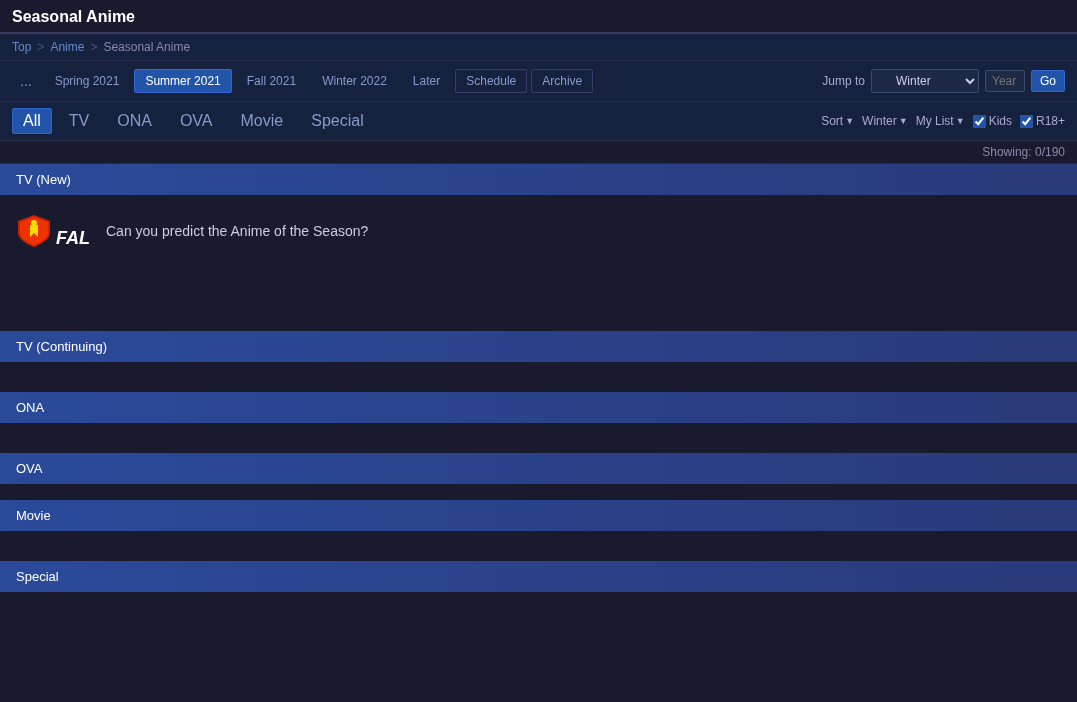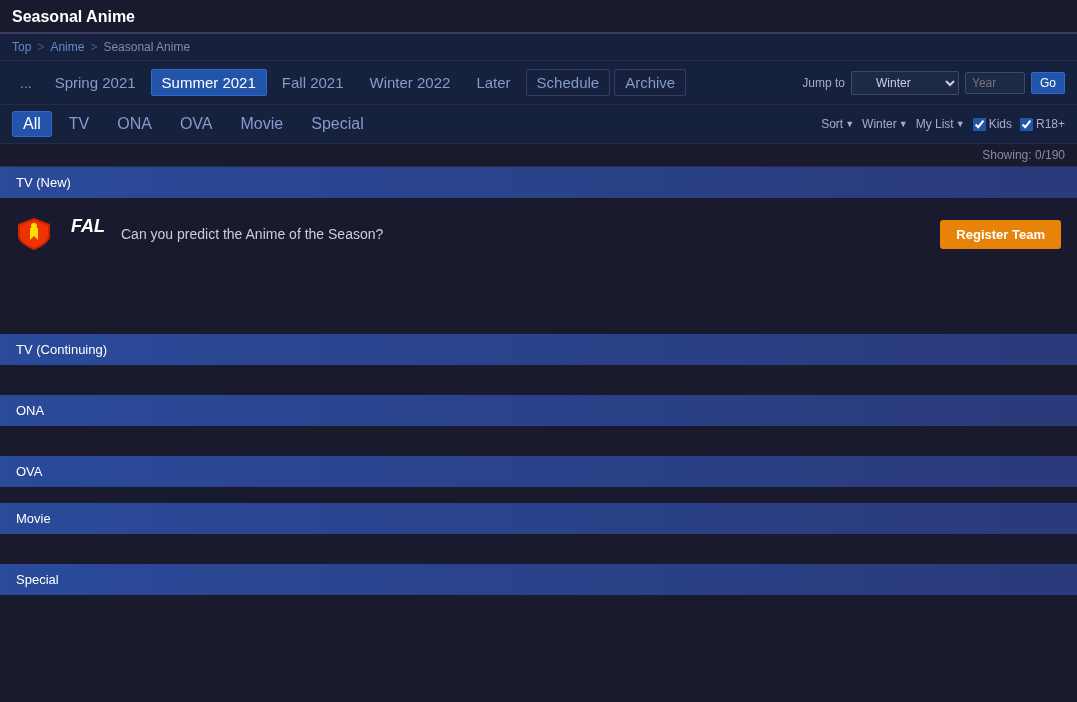--- a/index.html
+++ b/index.html
@@ -50,21 +50,21 @@
       align-items: center;
       gap: 4px;
       border-bottom: 1px solid #2a2a4a;
     }
     .season-btn {
       padding: 4px 10px;
       background: transparent;
       color: #8899cc;
       border: 1px solid transparent;
       cursor: pointer;
-      font-size: 15px;
+      font-size: 12px;
       border-radius: 2px;
     }
     .season-btn.active {
       background-color: #2255aa;
       color: #ffffff;
       border: 1px solid #3366cc;
     }
     .season-btn.bordered {
       border: 1px solid #3a3a6a;
     }
@@ -93,21 +93,21 @@
       padding: 3px 20px;
       font-size: 12px;
       border-radius: 2px;
     }
     #jump-to input {
       background: #1e2a45;
       color: #ccccee;
       border: 1px solid #3a4a6a;
       padding: 3px 6px;
       font-size: 12px;
-      width: 60px;
+      width: 40px;
       border-radius: 2px;
     }
     #jump-to button {
       background: #2255aa;
       color: #ffffff;
       border: 1px solid #3366cc;
       padding: 3px 8px;
       cursor: pointer;
       font-size: 12px;
       border-radius: 2px;
@@ -204,22 +204,22 @@
     
     #fal-banner {
       background-color: #1a1a2e;
       padding: 18px 16px;
       display: flex;
       align-items: center;
       gap: 16px;
     }
     #fal-logo {
       display: flex;
-      align-items: flex-start;
-      gap: 19px;
+      align-items: flex-end;
+      gap: 4px;
     }
     .fal-shield {
       width: 36px;
       height: 36px;
     }
     .fal-text {
       color: #ffffff;
       font-size: 18px;
       font-weight: bold;
       font-style: italic;
@@ -336,21 +336,20 @@
 
         <svg class="fal-shield" viewBox="0 0 36 36" xmlns="http://www.w3.org/2000/svg">
           <path d="M18 2 L34 8 L34 20 C34 28 18 34 18 34 C18 34 2 28 2 20 L2 8 Z" fill="#cc2200"></path>
           <path d="M18 4 L32 9.5 L32 20 C32 27 18 32 18 32 C18 32 4 27 4 20 L4 9.5 Z" fill="#ee3300"></path>
           <path d="M14 12 L14 24 L18 20 L22 24 L22 12 Z" fill="#ffdd00"></path>
           <circle cx="18" cy="10" r="3" fill="#ffdd00"></circle>
         </svg>
         <span class="fal-text">FAL</span>
       </div>
       <span id="fal-question">Can you predict the Anime of the Season?</span>
-      <button id="fal-register-btn">Register Team</button>
     </div>
     <div style="height:50px; background:#1a1a2e;"></div>
   </div>
 
   <div class="section-gap"></div>
 
   <div class="section-block">
     <div class="section-header">
       <span>TV (Continuing)</span>
     </div>

